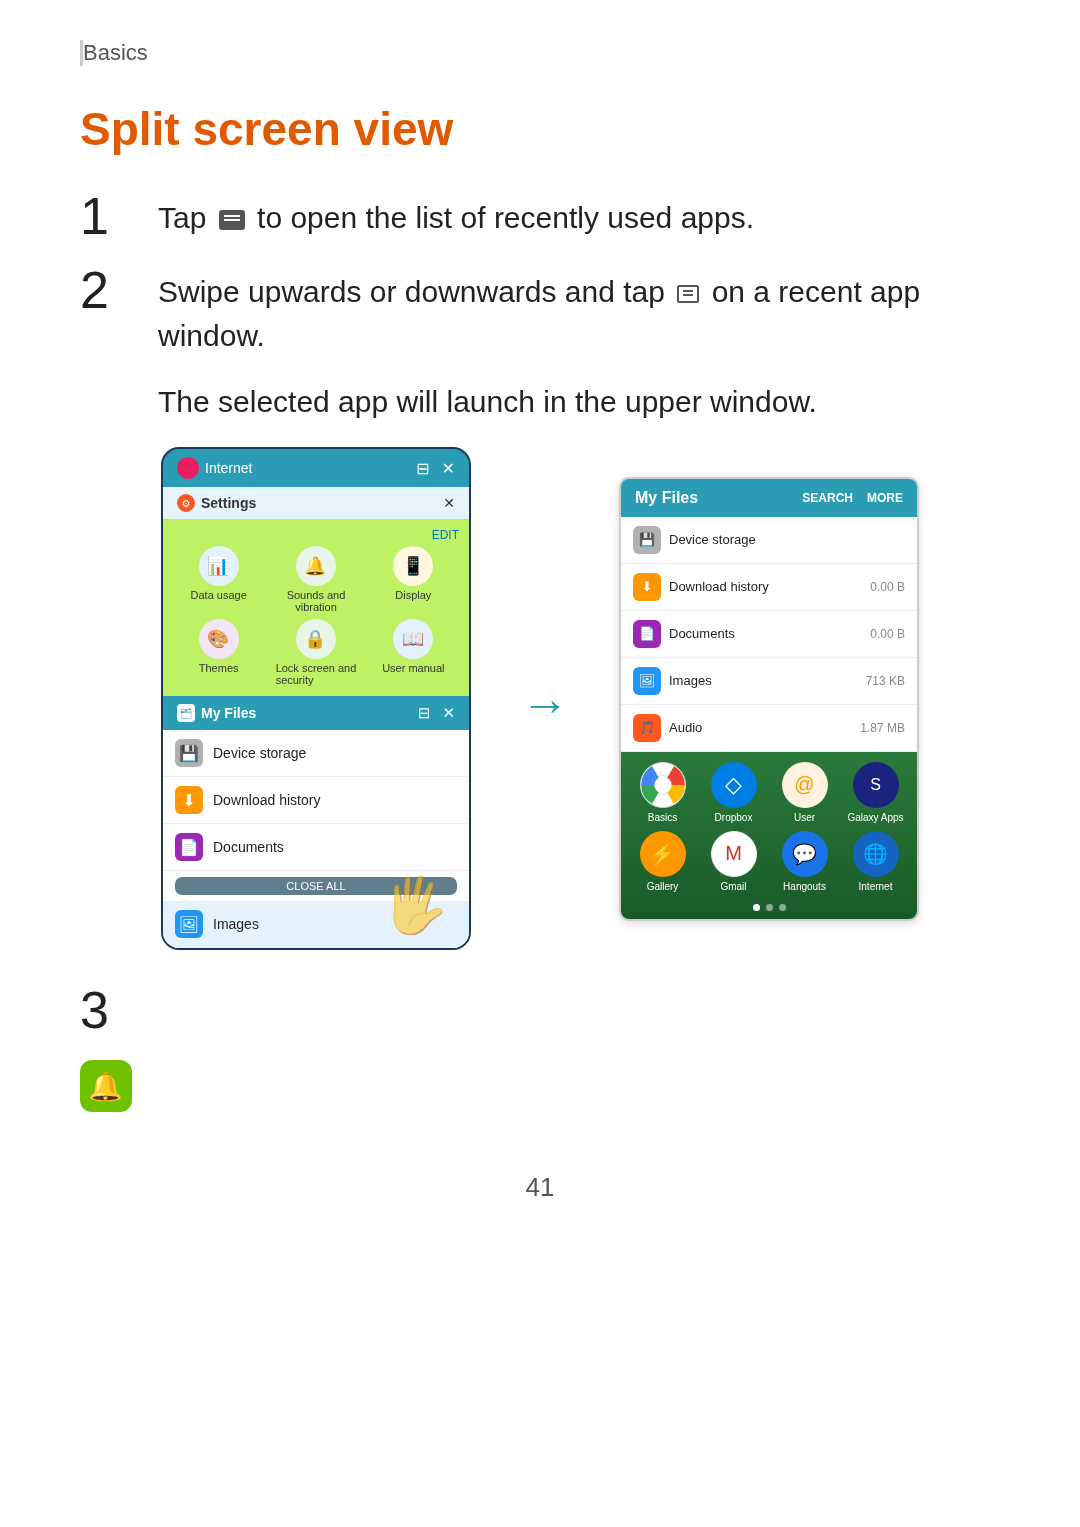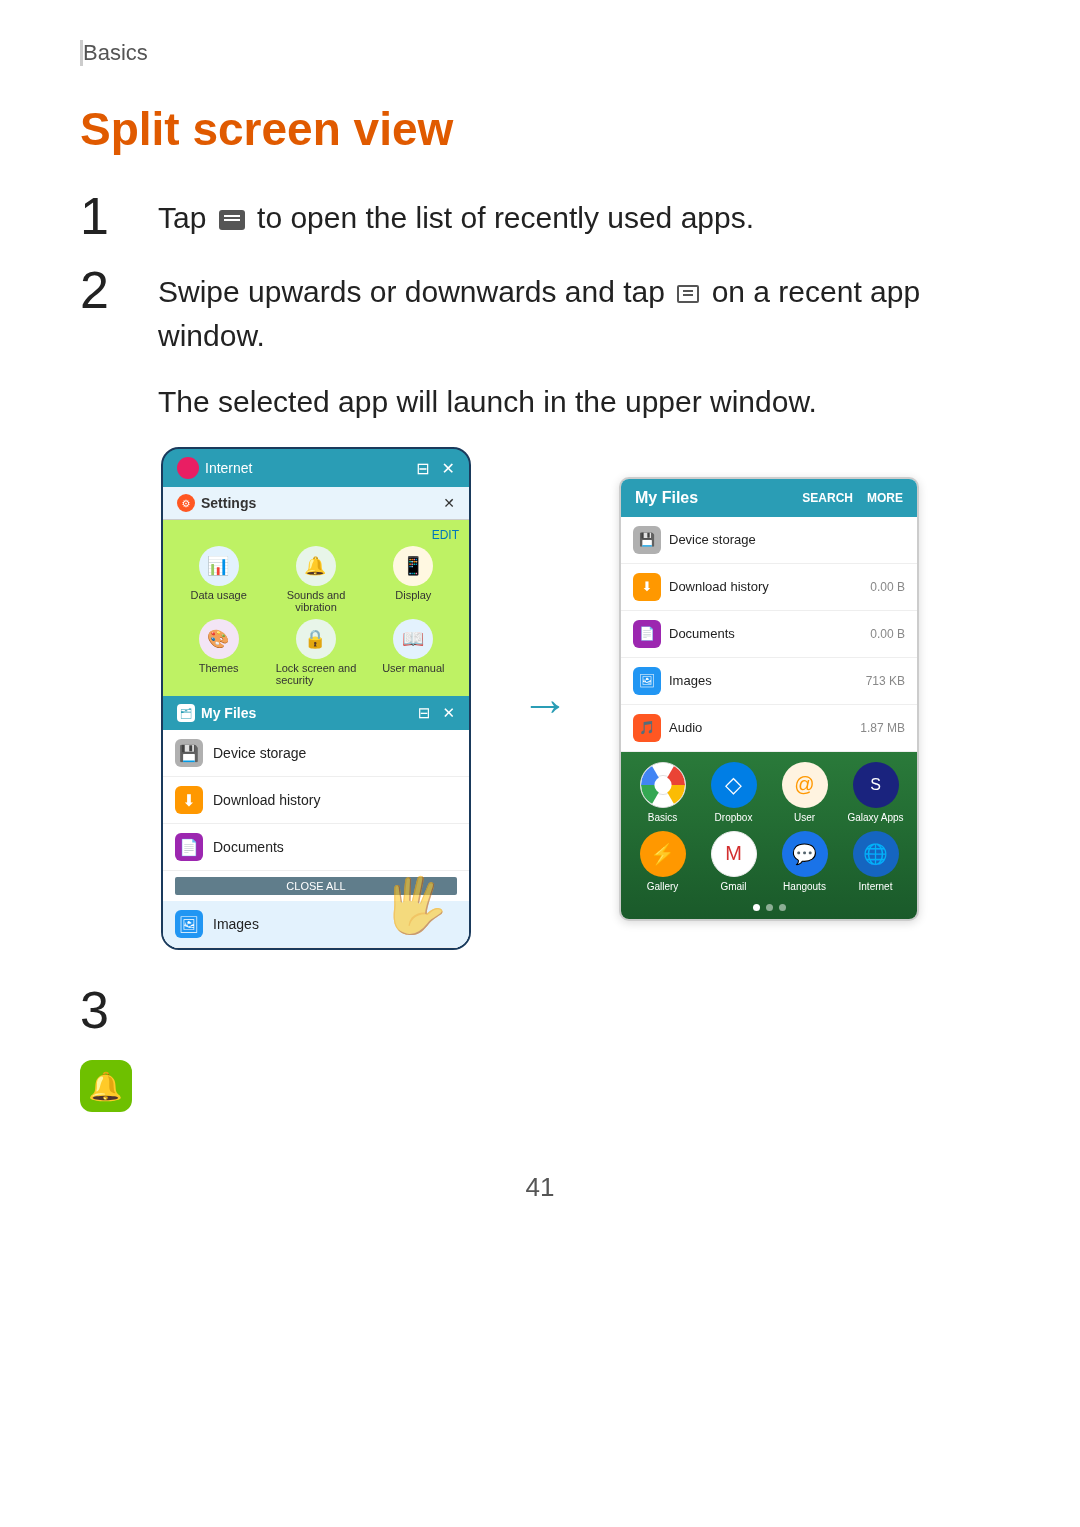--- a/index.html
+++ b/index.html
@@ -157,21 +157,21 @@
       border-radius: 6px;
       display: flex; align-items: center; justify-content: center;
       font-size: 16px;
       flex-shrink: 0;
     }
     .close-all-btn {
       background: #607d8b;
       color: #fff;
       font-size: 11px;
       padding: 3px 10px;
-      border-radius: 2px;
+      border-radius: 7px;
       text-align: center;
       margin: 2px 0;
     }
     
     .arrow-right {
       font-size: 48px;
       color: #2a9db5;
       font-weight: bold;
     }
     

